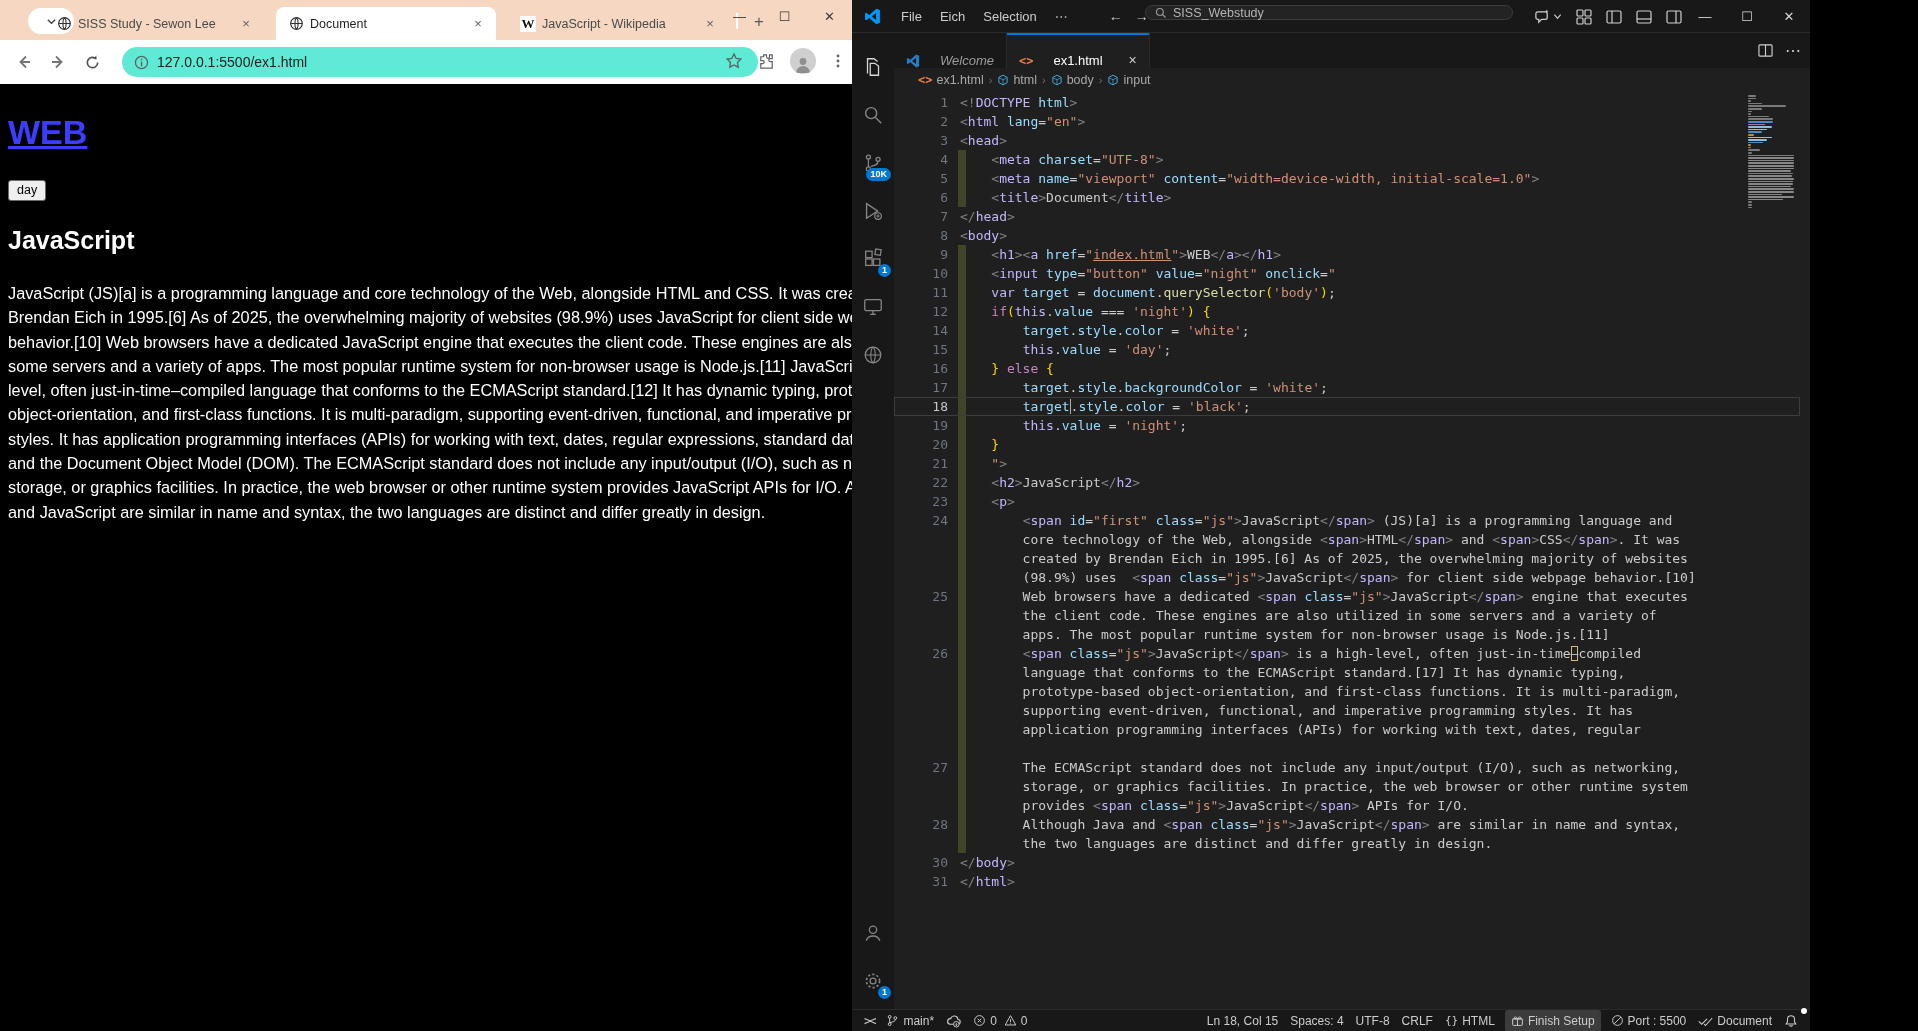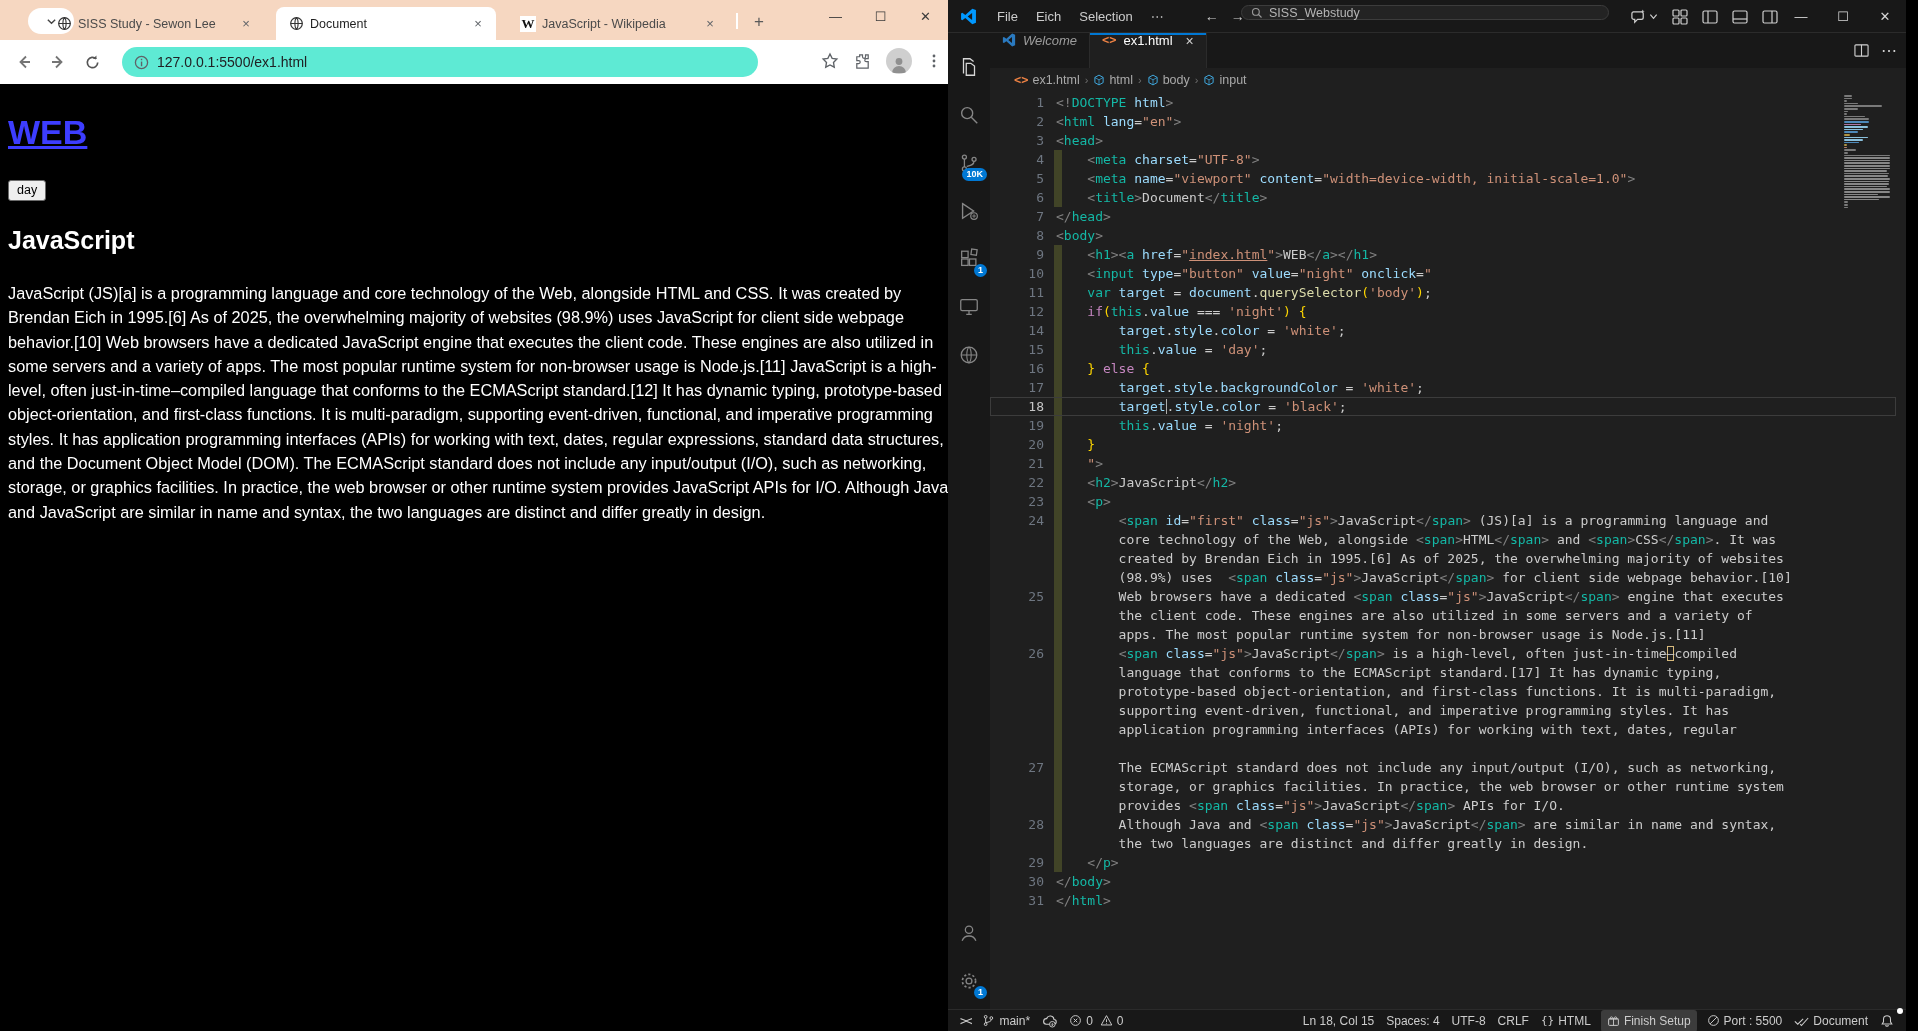--- a/index.html
+++ b/index.html
@@ -1,21 +1,21 @@
 <!DOCTYPE html>
 <html><head>
 <meta charset="utf-8">
 <style>
   * { box-sizing: border-box; margin: 0; padding: 0; }
   html,body { width:1918px; height:1031px; overflow:hidden; background:#000; }
   body { font-family:"Liberation Sans", sans-serif; }
   .screen { position:relative; width:1918px; height:1031px; display:flex; }
 
   
-  .browser { width:948px; height:1031px; display:flex; flex-direction:column; background:#000; }
+  .browser { width:852px; height:1031px; display:flex; flex-direction:column; background:#000; }
   .b-tabstrip { position:relative; height:40px; background:#f6d7c1; display:flex; align-items:flex-end; flex:none; }
   .b-tabsearch { position:absolute; left:28px; top:8px; width:46px; height:26px; background:#fff; border-radius:13px;
                  display:flex; align-items:center; justify-content:center; color:#444; font-size:13px; cursor:pointer; }
   .b-tab { position:absolute; top:7px; height:33px; display:flex; align-items:center; padding:0 10px 0 12px;
            font-size:12.5px; color:#4a4a4a; border-radius:8px 8px 0 0; width:220px; }
   .b-tab .ttl { flex:1; overflow:hidden; white-space:nowrap; margin:0 6px; }
   .b-tab.active { background:#fff; color:#1f1f1f; }
   .b-tab .tclose { width:16px; height:16px; border-radius:8px; display:flex; align-items:center; justify-content:center;
                    color:#5f6368; font-size:13px; cursor:pointer; flex:none; }
   .favicon { width:16px; height:16px; flex:none; display:flex; align-items:center; justify-content:center; }
@@ -56,40 +56,40 @@
   .vs-wincl span { width:42px; height:33px; display:flex; align-items:center; justify-content:center; font-size:13px; color:#d6d6d6; cursor:pointer; }
   .vs-main { flex:1; display:flex; min-height:0; }
   .vs-activity { width:42px; background:#181818; display:flex; flex-direction:column; align-items:center; padding-top:10px; flex:none; position:relative; }
   .act-ic { position:relative; width:42px; height:48px; display:flex; align-items:center; justify-content:center; color:#868686; cursor:pointer; }
   .act-ic.on { color:#d7d7d7; }
   .badge { position:absolute; right:3px; bottom:6px; background:#0078d4; color:#fff; font-size:9px; line-height:1;
            padding:2px 4px; border-radius:8px; font-weight:bold; }
   .act-bottom { position:absolute; bottom:4px; left:0; width:42px; display:flex; flex-direction:column; align-items:center; }
   .vs-editor { flex:1; display:flex; flex-direction:column; position:relative; min-width:0; background:#1f1f1f; }
   .vs-tabs { height:35px; background:#181818; display:flex; align-items:stretch; flex:none; position:relative; }
-  .vs-tab { display:flex; align-items:flex-start; gap:7px; padding:0 12px; font-size:13px; color:#9d9d9d;
+  .vs-tab { display:flex; align-items:flex-end; gap:20px; padding:0 12px; font-size:13px; color:#9d9d9d;
             border-right:1px solid #2b2b2b; cursor:pointer; position:relative; }
   .vs-tab.active { background:#1f1f1f; color:#fff; }
   .vs-tab.active::before { content:""; position:absolute; top:0; left:0; right:0; height:2px; background:#0078d4; }
   .vs-tab .welcome-lbl { font-style:italic; }
   .vs-tab .xclose { margin-left:6px; font-size:14px; color:#cfcfcf; }
   .code-ic { color:#ee8244; font-weight:bold; font-size:12px; font-family:"DejaVu Sans Mono",monospace; }
   .vs-editor-actions { position:absolute; right:8px; top:0; height:35px; display:flex; align-items:center; gap:12px; color:#cfcfcf; }
   .vs-breadcrumb { height:24px; display:flex; align-items:center; font-size:12.5px; color:#a9a9a9; padding-left:24px; gap:5px; flex:none; }
   .vs-breadcrumb .sep { color:#6e6e6e; font-size:11px; }
   .crumb { display:flex; align-items:center; gap:4px; cursor:pointer; }
   .hex-ic { color:#3fa9e0; display:flex; }
   .vs-code { flex:1; position:relative; font-family:"DejaVu Sans Mono", monospace; font-size:13px; overflow:hidden; padding-top:1px; }
   .crow { position:relative; height:19px; line-height:19px; white-space:pre; }
   .crow .lnum { position:absolute; left:0; width:54px; text-align:right; color:#6e7681; }
   .crow.active .lnum { color:#c6c6c6; }
   .crow.active::after { content:""; position:absolute; left:0; right:10px; top:0; bottom:0; border:1px solid #3c3c3c; pointer-events:none; }
   .crow .band { position:absolute; left:64px; width:8px; top:0; bottom:0; background:#414427; }
   .crow .ltext { position:absolute; left:66px; white-space:pre; }
-  .tk-t{color:#14b8a6} .tk-a{color:#9cdcfe} .tk-s{color:#ce9178} .tk-p{color:#808080}
+  .tk-t{color:#c4b5fd} .tk-a{color:#9cdcfe} .tk-s{color:#ce9178} .tk-p{color:#808080}
   .tk-k{color:#c586c0} .tk-f{color:#dcdcaa} .tk-w{color:#cccccc} .tk-g{color:#ffd700}
   .tk-u{color:#ce9178; text-decoration:underline}
   .tk-b{color:#cccccc; box-shadow:inset 0 0 0 1px #d7ba7d;}
   .caret { display:inline-block; width:0; border-left:1.5px solid #aeafad; height:15px; vertical-align:-3px; }
   .vs-minimap { position:absolute; right:14px; top:62px; width:48px; display:flex; flex-direction:column; gap:1px; opacity:.85; }
   .vs-minimap .mrow { height:1.6px; border-radius:1px; }
   .vs-status { height:22px; background:#181818; border-top:1px solid #2b2b2b; display:flex; align-items:center;
                font-size:12px; color:#cccccc; padding:0 6px; flex:none; }
   .st-item { display:flex; align-items:center; gap:4px; padding:0 6px; height:22px; cursor:pointer; }
   .st-right { margin-left:auto; display:flex; align-items:center;text-align:center; }
@@ -419,21 +419,20 @@
             <div class="crow"><span class="lnum"></span><span class="band"></span><span class="ltext"><span class="tk-w">        language that conforms to the ECMAScript standard.[17] It has dynamic typing,</span></span></div>
             <div class="crow"><span class="lnum"></span><span class="band"></span><span class="ltext"><span class="tk-w">        prototype-based object-orientation, and first-class functions. It is multi-paradigm,</span></span></div>
             <div class="crow"><span class="lnum"></span><span class="band"></span><span class="ltext"><span class="tk-w">        supporting event-driven, functional, and imperative programming styles. It has</span></span></div>
             <div class="crow"><span class="lnum"></span><span class="band"></span><span class="ltext"><span class="tk-w">        application programming interfaces (APIs) for working with text, dates, regular</span></span></div>
             <div class="crow"><span class="lnum"></span><span class="band"></span></div>
             <div class="crow"><span class="lnum">27</span><span class="band"></span><span class="ltext"><span class="tk-w">        The ECMAScript standard does not include any input/output (I/O), such as networking,</span></span></div>
             <div class="crow"><span class="lnum"></span><span class="band"></span><span class="ltext"><span class="tk-w">        storage, or graphics facilities. In practice, the web browser or other runtime system</span></span></div>
             <div class="crow"><span class="lnum"></span><span class="band"></span><span class="ltext"><span class="tk-w">        provides </span><span class="tk-p">&lt;</span><span class="tk-t">span</span><span class="tk-a"> class</span><span class="tk-w">=</span><span class="tk-s">"js"</span><span class="tk-p">&gt;</span><span class="tk-w">JavaScript</span><span class="tk-p">&lt;/</span><span class="tk-t">span</span><span class="tk-p">&gt;</span><span class="tk-w"> APIs for I/O.</span></span></div>
             <div class="crow"><span class="lnum">28</span><span class="band"></span><span class="ltext"><span class="tk-w">        Although Java and </span><span class="tk-p">&lt;</span><span class="tk-t">span</span><span class="tk-a"> class</span><span class="tk-w">=</span><span class="tk-s">"js"</span><span class="tk-p">&gt;</span><span class="tk-w">JavaScript</span><span class="tk-p">&lt;/</span><span class="tk-t">span</span><span class="tk-p">&gt;</span><span class="tk-w"> are similar in name and syntax,</span></span></div>
             <div class="crow"><span class="lnum"></span><span class="band"></span><span class="ltext"><span class="tk-w">        the two languages are distinct and differ greatly in design.</span></span></div>
-            <div class="crow"><span class="lnum">29</span><span class="band"></span><span class="ltext"><span class="tk-w">    </span><span class="tk-p">&lt;/</span><span class="tk-t">p</span><span class="tk-p">&gt;</span></span></div>
             <div class="crow"><span class="lnum">30</span><span class="ltext"><span class="tk-p">&lt;/</span><span class="tk-t">body</span><span class="tk-p">&gt;</span></span></div>
             <div class="crow"><span class="lnum">31</span><span class="ltext"><span class="tk-p">&lt;/</span><span class="tk-t">html</span><span class="tk-p">&gt;</span></span></div>
           </div>
         <div class="vs-minimap" id="minimap">
             <div class="mrow" style="width: 8px; background: rgb(138, 138, 138);"></div>
             <div class="mrow" style="width: 8px; background: rgb(138, 138, 138);"></div>
             <div class="mrow" style="width: 3px; background: rgb(138, 138, 138);"></div>
             <div class="mrow" style="width: 14px; background: rgb(138, 138, 138);"></div>
             <div class="mrow" style="width: 38px; background: rgb(138, 138, 138);"></div>
             <div class="mrow" style="width: 14px; background: rgb(138, 138, 138);"></div>

